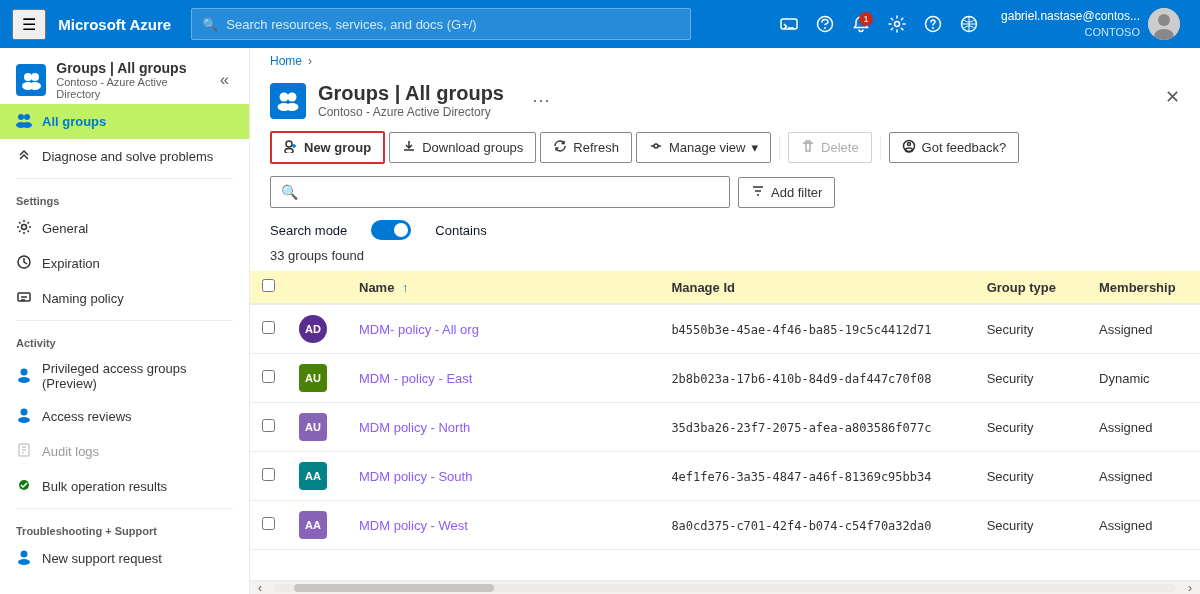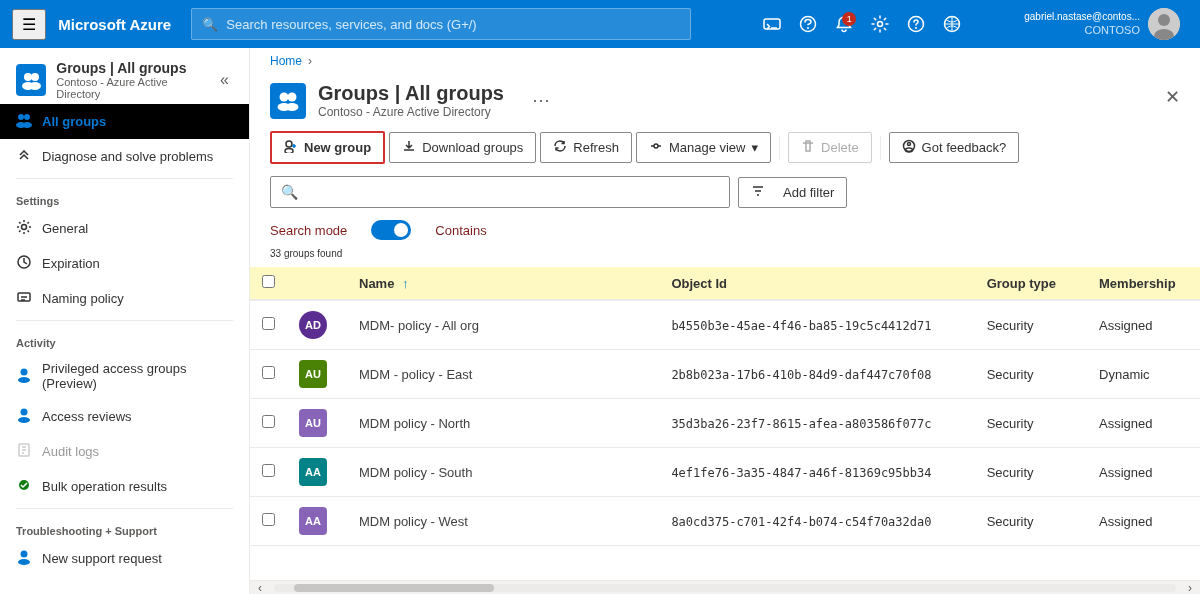--- a/index.html
+++ b/index.html
@@ -124,21 +124,21 @@
 
     .sidebar-item {
       display: flex;
       align-items: center;
       padding: 8px 16px;
       cursor: pointer;
       gap: 10px;
       color: #333;
       font-size: 13px;
     }
-    .sidebar-item.active { background: #000000; color: #0078d4; font-weight: 600; }
+    .sidebar-item.active { background: #bef264; color: #0078d4; font-weight: 600; }
     .sidebar-item-icon { width: 16px; text-align: center; font-size: 14px; flex-shrink: 0; }
     .sidebar-section-label {
       padding: 12px 16px 4px 16px;
       font-size: 11px;
       font-weight: 600;
       color: #605e5c;
       text-transform: none;
     }
     .sidebar-divider {
       border: none;
@@ -260,38 +260,38 @@
       border: none;
       outline: none;
       font-size: 13px;
       width: 100%;
       color: #333;
     }
     .search-icon { color: #605e5c; font-size: 14px; }
     .add-filter-btn {
       display: flex;
       align-items: center;
-      gap: 18px;
+      gap: 6px;
       padding: 6px 12px;
       background: white;
       border: 1px solid #8a8886;
       border-radius: 2px;
       cursor: pointer;
       font-size: 13px;
       color: #333;
     }
 
     
     .search-mode-row {
       padding: 4px 20px 6px 20px;
       display: flex;
       align-items: center;
       gap: 24px;
       font-size: 13px;
-      color: #7f1d1d;
+      color: #0f172a;
     }
     .toggle-switch {
       width: 40px;
       height: 20px;
       background: #0078d4;
       border-radius: 10px;
       position: relative;
       cursor: pointer;
       display: inline-block;
     }
@@ -302,21 +302,21 @@
       top: 3px;
       width: 14px;
       height: 14px;
       background: white;
       border-radius: 50%;
     }
 
     
     .result-count {
       padding: 2px 20px 8px 20px;
-      font-size: 10px;
+      font-size: 13px;
       color: #333;
     }
 
     
     .table-wrap {
       flex: 1;
       overflow-y: auto;
       overflow-x: hidden;
       position: relative;
     }
@@ -342,21 +342,21 @@
     thead th .sort-arrow { margin-left: 4px; color: #0078d4; }
     tbody tr { border-bottom: 1px solid #edebe9; }
     tbody td { padding: 10px 12px; font-size: 13px; color: #333; vertical-align: middle; }
     .row-checkbox { width: 32px; }
     .row-avatar {
       width: 28px; height: 28px; border-radius: 4px;
       display: inline-flex; align-items: center; justify-content: center;
       color: white; font-size: 11px; font-weight: 700; margin-right: 8px;
       vertical-align: middle;
     }
-    .group-name-link { color: #404040; text-decoration: none; cursor: pointer; }
+    .group-name-link { color: #8b5cf6; text-decoration: none; cursor: pointer; }
     .object-id { font-family: monospace; font-size: 12px; color: #333; }
 
     
     .bottom-scrollbar {
       height: 14px;
       background: #f3f2f1;
       border-top: 1px solid #edebe9;
       display: flex;
       align-items: center;
     }
@@ -428,21 +428,21 @@
     </button>
     <button class="topnav-icon-btn">
       <svg width="18" height="18" viewBox="0 0 18 18" fill="none">
           <circle cx="9" cy="9" r="7.5" stroke="white" stroke-width="1.5"></circle>
           <path d="M9 1.5v15M1.5 9h15M3 4.5C5 6 7 7 9 7s4-1 6-2.5M3 13.5C5 12 7 11 9 11s4 1 6 2.5" stroke="white" stroke-width="1"></path>
         </svg>
     </button>
   </div>
   <div class="topnav-user">
     <div class="topnav-user-text">
-      <div style="font-size:10px;margin-left:40px;">gabriel.nastase@contos...</div>
+      <div style="font-size:12px;">gabriel.nastase@contos...</div>
       <div style="font-size:11px; opacity:0.8;">CONTOSO</div>
     </div>
     <div class="topnav-avatar">
       <svg width="32" height="32" viewBox="0 0 32 32">
           <circle cx="16" cy="16" r="16" fill="#ccc"></circle>
           <circle cx="16" cy="12" r="6" fill="#888"></circle>
           <ellipse cx="16" cy="28" rx="10" ry="7" fill="#888"></ellipse>
         </svg>
     </div>
   </div>
@@ -693,21 +693,21 @@
         <thead>
           <tr>
             <th class="row-checkbox">
               <input type="checkbox" style="">
             </th>
             <th style="width:44px;"></th>
             <th style="width:35%;">
               <span>Name</span>
               <span class="sort-arrow">↑</span>
             </th>
-            <th style="width:35%;">Object Id</th>
+            <th style="width:35%;">Manage Id</th>
             <th style="width:12%;">Group type</th>
             <th style="width:12%;">Membership</th>
           </tr>
         </thead>
         <tbody id="table-body">
         <tr>
     <td class="row-checkbox">
       <input type="checkbox" style="">
     </td>
     <td>
@@ -750,21 +750,21 @@
     <td class="row-checkbox">
       <input type="checkbox" style="">
     </td>
     <td>
       <span class="row-avatar" style="background:#8764b8;">AU</span>
     </td>
     <td>
       <a class="group-name-link">MDM policy - North</a>
     </td>
     <td>
-      <span class="object-id">35d3ba26-23f7-8615-afea-a803586f077c</span>
+      <span class="object-id">35d3ba26-23f7-2075-afea-a803586f077c</span>
     </td>
     <td>
       <span>Security</span>
     </td>
     <td>
       <span>Assigned</span>
     </td>
   </tr>
             <tr>
     <td class="row-checkbox">

